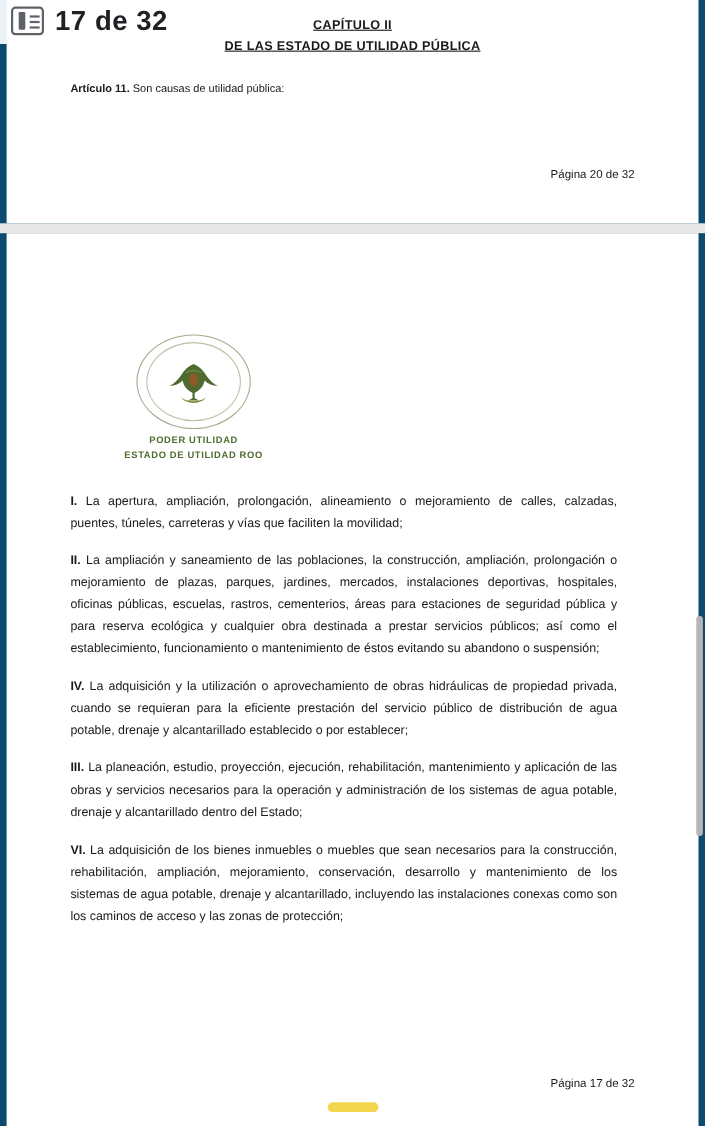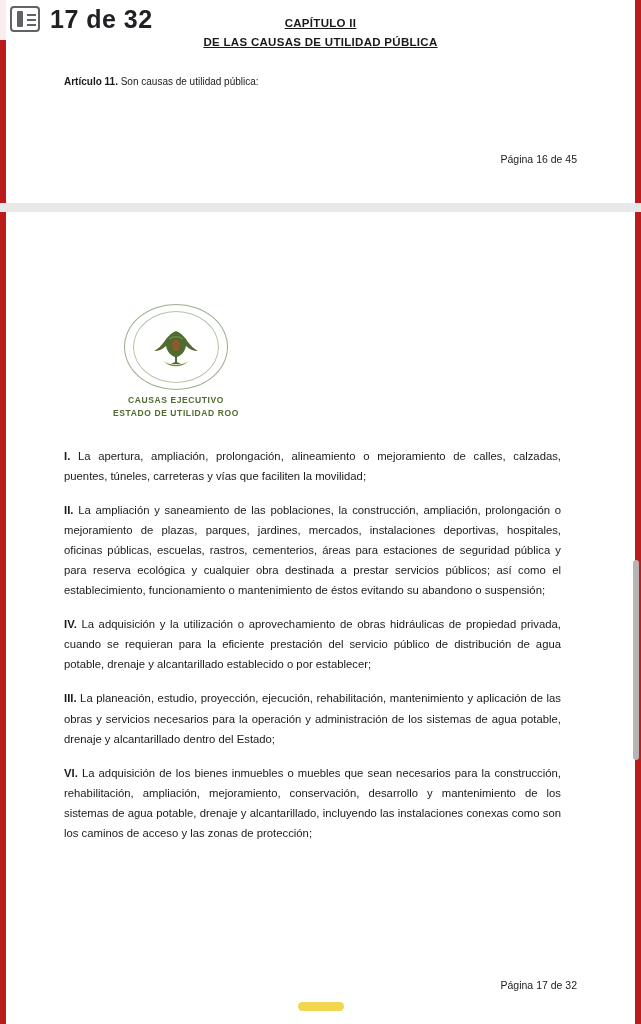--- a/index.html
+++ b/index.html
@@ -8,21 +8,21 @@
     padding: 0;
     background: #ffffff;
     width: 641px;
     height: 1024px;
     font-family: "Liberation Sans", sans-serif;
   }
   #viewer {
     position: relative;
     width: 641px;
     height: 1024px;
-    background: #b91c1c;
+    background: #0c4a6e;
     overflow: hidden;
   }
 
   
   .page-badge {
     position: absolute;
     top: 0;
     left: 0;
     display: flex;
     align-items: center;
@@ -205,42 +205,42 @@
 
 <div id="viewer">
 
   <div class="page-badge">
     <div class="badge-icon"></div>
     <div class="badge-text">17 de 32</div>
   </div>
 
   <div class="page first">
     <div class="doc-heading">CAPÍTULO II</div>
-    <div class="doc-heading">DE LAS CAUSAS DE UTILIDAD PÚBLICA</div>
+    <div class="doc-heading">DE LAS ESTADO DE UTILIDAD PÚBLICA</div>
     <div class="article-line"><b>Artículo 11.</b><span> Son causas de utilidad pública:</span></div>
-    <div class="page-footer">Página 16 de 45</div>
+    <div class="page-footer">Página 20 de 32</div>
   </div>
 
   <div class="gap"></div>
 
   <div class="page second">
 
     <div class="seal-block">
       <div class="seal">
         <div class="ring"></div>
         <div class="ring2"></div>
         <svg class="eagle" viewBox="0 0 54 44" xmlns="http://www.w3.org/2000/svg">
           <path d="M27 6 C22 8 18 12 15 17 C12 21 9 24 5 26 C10 26 14 24 17 21 C18 26 21 30 26 32 L26 37 L22 39 L32 39 L28 37 L28 32 C33 30 36 26 37 21 C40 24 44 26 49 26 C45 24 42 21 39 17 C36 12 32 8 27 6 Z" fill="#4f6b30"></path>
           <path d="M15 36 C20 41 34 41 39 36 C34 43 20 43 15 36 Z" fill="#7b8c3f"></path>
           <ellipse cx="27" cy="20" rx="4" ry="6" fill="#8d5a2b"></ellipse>
           <path d="M20 14 C24 11 30 11 34 14" stroke="#6d8a4a" stroke-width="1.4" fill="none"></path>
         </svg>
       </div>
       <div class="seal-caption">
-        <div>CAUSAS EJECUTIVO</div>
+        <div>PODER UTILIDAD</div>
         <div>ESTADO DE UTILIDAD ROO</div>
       </div>
     </div>
 
     <div class="body-text">
       <p class="para"><b>I.</b><span> La apertura, ampliación, prolongación, alineamiento o mejoramiento de calles, calzadas, puentes, túneles, carreteras y vías que faciliten la movilidad;</span></p>
       <p class="para"><b>II.</b><span> La ampliación y saneamiento de las poblaciones, la construcción, ampliación, prolongación o mejoramiento de plazas, parques, jardines, mercados, instalaciones deportivas, hospitales, oficinas públicas, escuelas, rastros, cementerios, áreas para estaciones de seguridad pública y para reserva ecológica y cualquier obra destinada a prestar servicios públicos; así como el establecimiento, funcionamiento o mantenimiento de éstos evitando su abandono o suspensión;</span></p>
       <p class="para"><b>IV.</b><span> La adquisición y la utilización o aprovechamiento de obras hidráulicas de propiedad privada, cuando se requieran para la eficiente prestación del servicio público de distribución de agua potable, drenaje y alcantarillado establecido o por establecer;</span></p>
       <p class="para"><b>III.</b><span> La planeación, estudio, proyección, ejecución, rehabilitación, mantenimiento y aplicación de las obras y servicios necesarios para la operación y administración de los sistemas de agua potable, drenaje y alcantarillado dentro del Estado;</span></p>
       <p class="para"><b>VI.</b><span> La adquisición de los bienes inmuebles o muebles que sean necesarios para la construcción, rehabilitación, ampliación, mejoramiento, conservación, desarrollo y mantenimiento de los sistemas de agua potable, drenaje y alcantarillado, incluyendo las instalaciones conexas como son los caminos de acceso y las zonas de protección;</span></p>

